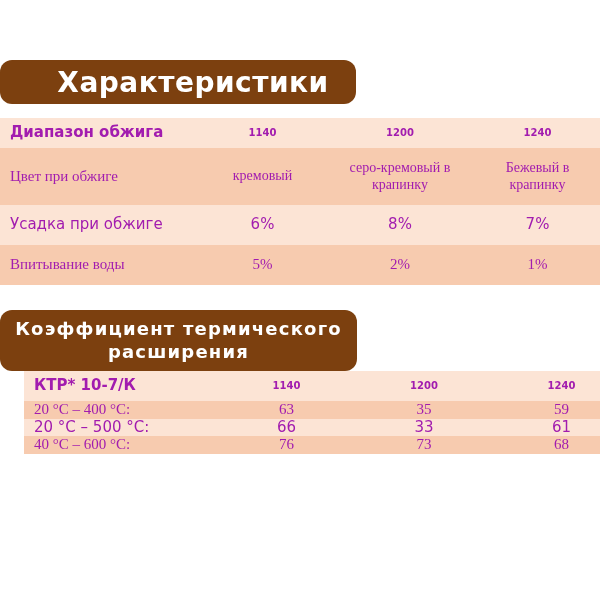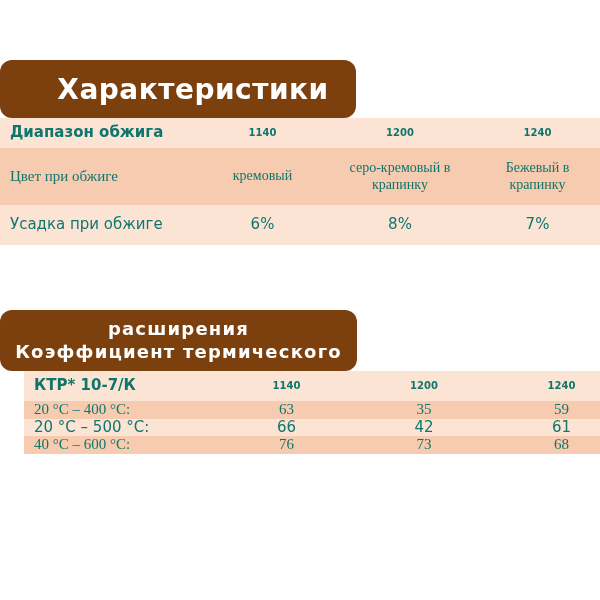--- a/index.html
+++ b/index.html
@@ -33,21 +33,21 @@
     color: #ffffff;
     display: flex;
     align-items: center;
     justify-content: center;
     text-align: center;
     box-sizing: border-box;
   }
   .badge-1 {
     top: 60px;
     width: 356px;
-    height: 58px;
+    height: 44px;
     border-top-left-radius: 12px;
     border-bottom-left-radius: 12px;
   }
   .badge-1 .badge-text {
     font-size: 28px;
     font-weight: bold;
     letter-spacing: 0.5px;
     padding-left: 30px;
   }
   .badge-2 {
@@ -75,21 +75,21 @@
   .table-1 { top: 118px; }
   .table-2 { top: 371px; margin-left: 24px; }
 
   .table tr.row-light { background: #fce4d5; }
   .table tr.row-dark  { background: #f7cbaf; font-family: Liberation Serif, serif; }
 
   .table td {
     padding: 0 10px;
     box-sizing: border-box;
     vertical-align: middle;
-    color: #0f766e;
+    color: #a21caf;
     font-size: 14px;
     line-height: 1.18;
   }
 
   .col-label  { width: 200px; text-align: left; }
   .col-a      { width: 125px; text-align: center; }
   .col-b      { width: 150px; text-align: center; }
   .col-c      { width: 125px; text-align: center; }
 
   
@@ -135,26 +135,32 @@
         <td class="col-c wrapcell">Бежевый в крапинку</td>
       </tr>
 
       <tr class="row-light r-std">
         <td class="col-label rowname">Усадка при обжиге</td>
         <td class="col-a val">6%</td>
         <td class="col-b val">8%</td>
         <td class="col-c val">7%</td>
       </tr>
 
+      <tr class="row-dark r-std">
+        <td class="col-label rowname">Впитывание воды</td>
+        <td class="col-a val">5%</td>
+        <td class="col-b val">2%</td>
+        <td class="col-c val">1%</td>
+      </tr>
     </tbody>
   </table>
 
   <div class="badge badge-2">
+    <span class="badge-text">Коэффициент термического</span>
     <span class="badge-text">расширения</span>
-    <span class="badge-text">Коэффициент термического</span>
   </div>
 
   <table class="table table-2">
     <tbody>
       <tr class="row-light head">
         <td class="col-label">КТР* 10-7/К</td>
         <td class="col-a">1140</td>
         <td class="col-b">1200</td>
         <td class="col-c">1240</td>
       </tr>
@@ -162,21 +168,21 @@
       <tr class="row-dark r-ktr">
         <td class="col-label rowname">20 °C – 400 °C:</td>
         <td class="col-a val">63</td>
         <td class="col-b val">35</td>
         <td class="col-c val">59</td>
       </tr>
 
       <tr class="row-light r-ktr">
         <td class="col-label rowname">20 °C – 500 °C:</td>
         <td class="col-a val">66</td>
-        <td class="col-b val">42</td>
+        <td class="col-b val">33</td>
         <td class="col-c val">61</td>
       </tr>
 
       <tr class="row-dark r-ktr">
         <td class="col-label rowname">40 °C – 600 °C:</td>
         <td class="col-a val">76</td>
         <td class="col-b val">73</td>
         <td class="col-c val">68</td>
       </tr>
     </tbody>

